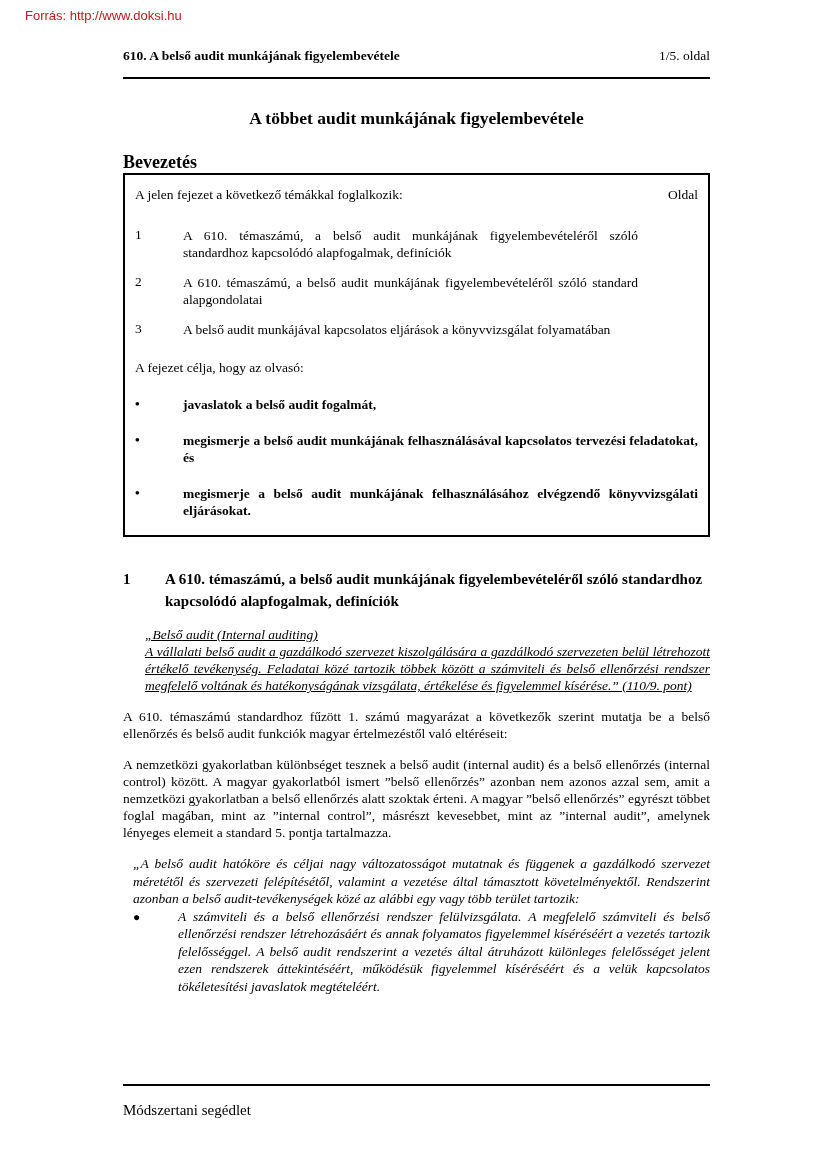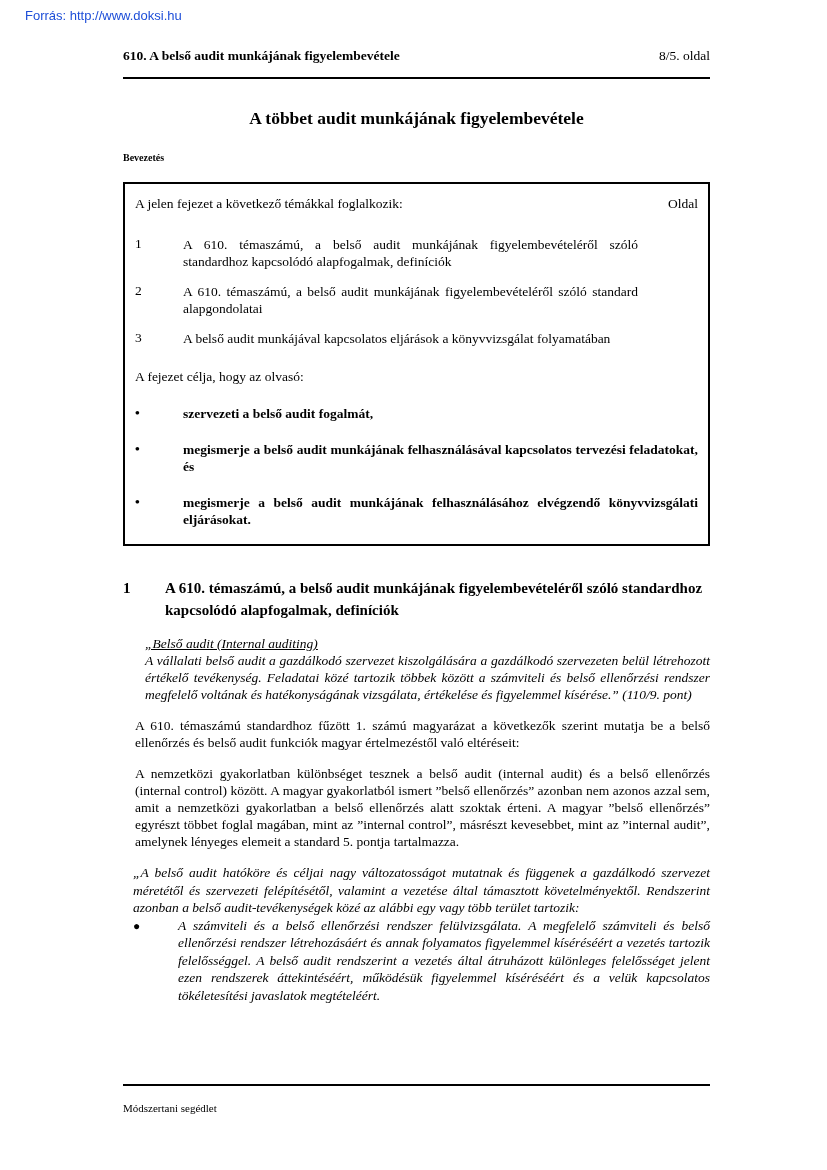--- a/index.html
+++ b/index.html
@@ -7,84 +7,84 @@
     position:relative;
     width:827px;height:1170px;
     background:#ffffff;
     font-family:"Liberation Serif", serif;
     color:#000;
     overflow:hidden;
   }
   .source-line{
     position:absolute;left:25px;top:8px;
     font-family:"Liberation Sans", sans-serif;
-    font-size:13px;color:#1d4ed8;
+    font-size:13px;color:#b91c1c;
   }
   .content{
     position:absolute;left:123px;top:48px;width:587px;
   }
   .doc-header{
     display:flex;justify-content:space-between;align-items:baseline;
     font-size:13.5px;
   }
   .doc-header .h-title{font-weight:bold;text-align:center;}
   .rule{border:none;border-top:2px solid #000;margin:13px 0 0 0;}
   .main-title{
     margin-top:29px;text-align:center;
     font-size:17.5px;font-weight:bold;
   }
-  .intro-heading{margin-top:23px;font-size:10px;font-weight:bold;}
+  .intro-heading{margin-top:23px;font-size:18px;font-weight:bold;}
   .topic-box{
-    margin-top:19px;border:2px solid #000;
+    border:2px solid #000;
     padding:12px 10px 14px 10px;font-size:13.5px;
   }
   .box-lead-row{display:flex;justify-content:space-between;}
   .box-items{margin-top:24px;margin-right:60px;}
   .box-item{display:flex;margin-bottom:13px;}
   .box-item .num{width:48px;flex:0 0 48px;}
   .box-item .itm-text{flex:1;text-align:justify;line-height:17px;}
   .goal-heading{margin-top:22px;font-weight:normal;}
   .goal-list{margin-top:20px;}
   .goal-item{display:flex;font-weight:bold;margin-bottom:19px;}
   .goal-item:last-child{margin-bottom:2px;}
   .goal-item .blt{width:48px;flex:0 0 48px;}
   .goal-item .goal-text{flex:1;text-align:justify;line-height:17px;}
   .section-heading{
     display:flex;margin-top:31px;
     font-size:15px;font-weight:bold;line-height:22px;
   }
   .section-heading .num{width:42px;flex:0 0 42px;}
-  .quote-block{margin:14px 0 0 22px;font-style:italic;font-size:13.5px;line-height:17px;}
+  .quote-block{margin:14px 0 0 22px;font-style:italic;font-size:13.5px;line-height:17px;text-decoration:underline;}
   .quote-title{text-decoration:underline;}
   .quote-body{text-align:justify;}
   .para{margin-top:13px;font-size:13.5px;line-height:17px;text-align:justify;}
-  .para.gap{margin-top:14px;margin-left:12px;}
+  .para.gap{margin-top:14px;}
   .quote2{margin:14px 0 0 10px;font-style:italic;font-size:13.5px;line-height:17.5px;}
   .quote2-intro{text-align:justify;}
   .quote2-item{display:flex;}
   .quote2-item .blt{width:45px;flex:0 0 45px;font-style:normal;font-size:12px;padding-top:1px;}
   .quote2-item .q2-text{flex:1;text-align:justify;}
   .doc-footer{
     position:absolute;left:123px;top:1084px;width:587px;
     border-top:2px solid #000;
   }
-  .doc-footer .f-text{margin-top:16px;font-size:11px;}
+  .doc-footer .f-text{margin-top:16px;font-size:15px;}
 </style>
 </head>
 <body>
 
 <div class="page">
 
   <div class="source-line">Forrás: http://www.doksi.hu</div>
 
   <div class="content">
 
     <div class="doc-header">
       <span class="h-title">610. A belső audit munkájának figyelembevétele</span>
-      <span class="h-page">8/5. oldal</span>
+      <span class="h-page">1/5. oldal</span>
     </div>
     <hr class="rule">
 
     <div class="main-title">A többet audit munkájának figyelembevétele</div>
 
     <div class="intro-heading">Bevezetés</div>
 
     <div class="topic-box">
       <div class="box-lead-row">
         <span>A jelen fejezet a következő témákkal foglalkozik:</span>
@@ -101,21 +101,21 @@
         </div>
         <div class="box-item">
           <span class="num">3</span>
           <span class="itm-text">A belső audit munkájával kapcsolatos eljárások a könyvvizsgálat folyamatában</span>
         </div>
       </div>
       <div class="goal-heading">A fejezet célja, hogy az olvasó:</div>
       <div class="goal-list">
         <div class="goal-item">
           <span class="blt">•</span>
-          <span class="goal-text">szervezeti a belső audit fogalmát,</span>
+          <span class="goal-text">javaslatok a belső audit fogalmát,</span>
         </div>
         <div class="goal-item">
           <span class="blt">•</span>
           <span class="goal-text">megismerje a belső audit munkájának felhasználásával kapcsolatos tervezési feladatokat, és</span>
         </div>
         <div class="goal-item">
           <span class="blt">•</span>
           <span class="goal-text">megismerje a belső audit munkájának felhasználásához elvégzendő könyvvizsgálati eljárásokat.</span>
         </div>
       </div>

